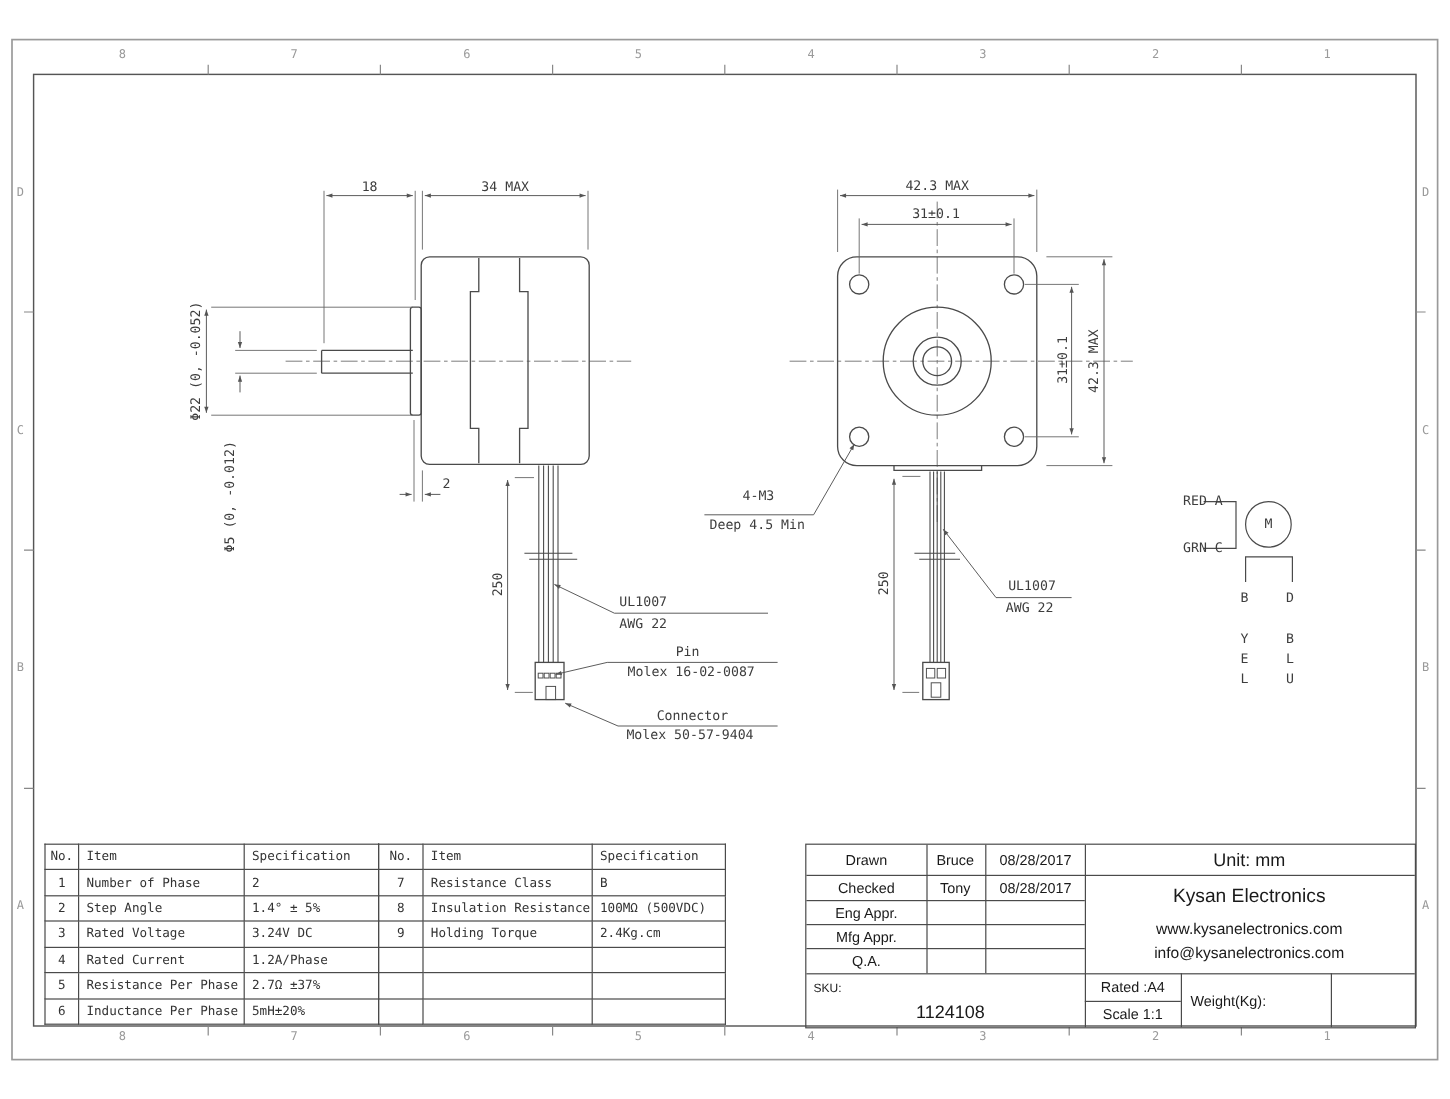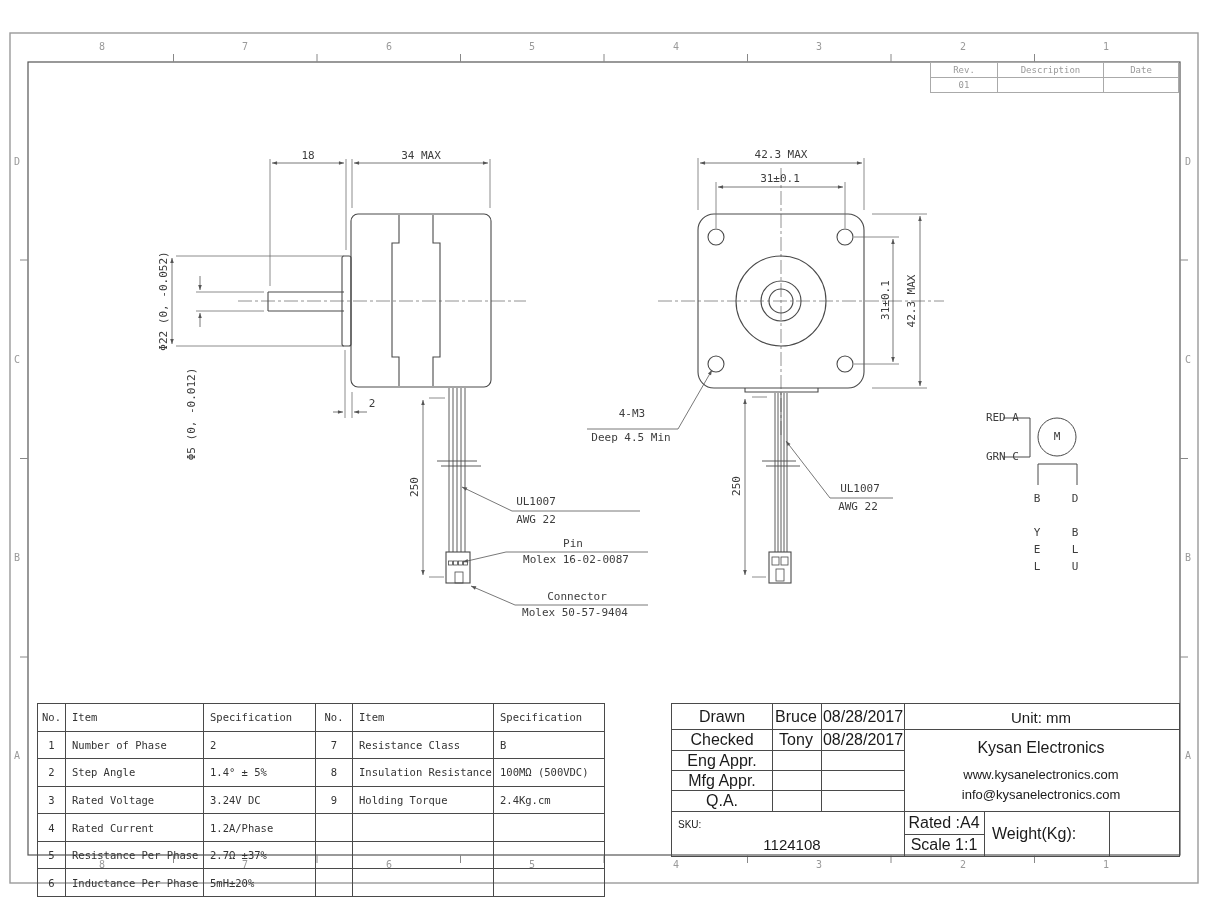--- a/index.html
+++ b/index.html
@@ -10,27 +10,27 @@
        white-space:nowrap;transform:translate(-50%,-50%);line-height:12px;}
   .cad.rot{transform:translate(-50%,-50%) rotate(-90deg);}
   .cad.ra{transform:translate(-100%,-50%);margin-left:20px;}
   .cad.stack{white-space:pre;text-align:center;line-height:17px;}
   .zone{position:absolute;font-family:"DejaVu Sans Mono",monospace;font-size:10px;color:#9a9a9a;
         transform:translate(-50%,-50%);}
   table.rev{position:absolute;left:930px;top:62px;border-collapse:collapse;table-layout:fixed;
         font-family:"DejaVu Sans Mono",monospace;font-size:9px;color:#999;}
   table.rev td{border:1px solid #aaa;height:12px;text-align:center;overflow:hidden;white-space:nowrap;}
   table.spec{position:absolute;border-collapse:collapse;table-layout:fixed;
-        font-family:"DejaVu Sans Mono",monospace;font-size:10.5px;color:#333;height:194px;}
+        font-family:"DejaVu Sans Mono",monospace;font-size:10.5px;color:#333;height:151px;}
   table.spec td{border:1px solid #4a4a4a;padding:0 0 0 6px;overflow:hidden;white-space:nowrap;height:20px;}
   table.spec td.c{text-align:center;padding:0;}
   #titleblock{position:absolute;left:671px;top:703px;width:507px;height:152px;
         border:1px solid #4a4a4a;font-family:"Liberation Sans",sans-serif;color:#1a1a1a;}
   #titleblock .ln{position:absolute;background:#4a4a4a;}
-  .tb{position:absolute;transform:translate(-50%,-50%);font-size:16px;white-space:nowrap;}
+  .tb{position:absolute;transform:translate(-50%,-50%);font-size:12px;white-space:nowrap;}
   .tb.l{transform:translate(0,-50%);}
 </style>
 </head>
 <body>
 
 <div id="sheet">
 
   <svg width="1208" height="916" viewBox="0 0 1208 916">
     <defs>
       <marker id="arr" viewBox="0 0 10 10" refX="9.5" refY="5" markerWidth="11" markerHeight="7" orient="auto-start-reverse">
@@ -154,39 +154,20 @@
   <div class="zone" style="left:1106px;top:864px">1</div>
   <div class="zone" style="left:17px;top:161px">D</div>
   <div class="zone" style="left:17px;top:359px">C</div>
   <div class="zone" style="left:17px;top:557px">B</div>
   <div class="zone" style="left:17px;top:755px">A</div>
   <div class="zone" style="left:1188px;top:161px">D</div>
   <div class="zone" style="left:1188px;top:359px">C</div>
   <div class="zone" style="left:1188px;top:557px">B</div>
   <div class="zone" style="left:1188px;top:755px">A</div>
 
-  <table class="rev">
-    <colgroup>
-        <col style="width:67px">
-        <col style="width:106px">
-        <col style="width:75px">
-      </colgroup>
-    <tbody>
-        <tr>
-      <td>Rev.</td>
-      <td>Description</td>
-      <td>Date</td>
-    </tr>
-    <tr>
-      <td>01</td>
-      <td></td>
-      <td></td>
-    </tr>
-  </tbody>
-    </table>
 
   <div class="cad" style="left:308px;top:156px">18</div>
   <div class="cad" style="left:421px;top:156px">34 MAX</div>
   <div class="cad rot" style="left:164px;top:301px">Φ22 (0, -0.052)</div>
   <div class="cad rot" style="left:192px;top:414px">Φ5 (0, -0.012)</div>
   <div class="cad" style="left:372px;top:404px">2</div>
   <div class="cad rot" style="left:415px;top:487px">250</div>
   <div class="cad" style="left:536px;top:502px">UL1007</div>
   <div class="cad" style="left:536px;top:520px">AWG 22</div>
   <div class="cad" style="left:573px;top:544px">Pin</div>

